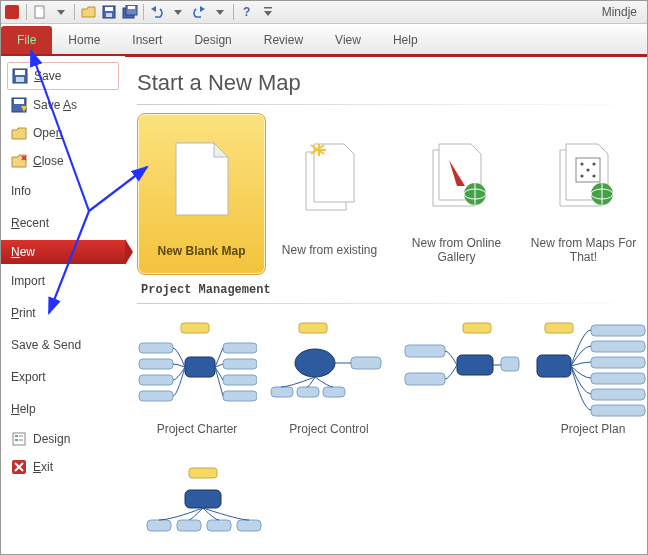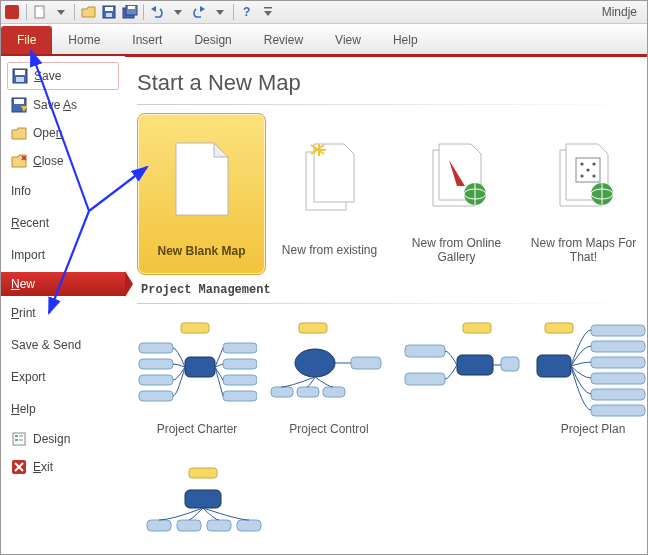--- a/index.html
+++ b/index.html
@@ -9,21 +9,21 @@
   .qat { height:22px; background:linear-gradient(#f6f6f6,#e8e8e8); border-bottom:1px solid #c8c8c8; display:flex; align-items:center; padding:0 4px; gap:1px;}
   .qat .app-icon { width:14px; height:14px; background:#c2302c; border-radius:2px; margin-right:4px;}
   .qat .qbtn { width:20px; height:18px; display:flex; align-items:center; justify-content:center; border-radius:2px;}
   .qat .sep { width:1px; height:16px; background:#b5b5b5; margin:0 2px;}
   .qat svg { display:block;}
   .qat .title { margin-left:auto; padding-right:6px; color:#555;}
 
   
   .ribbon { height:30px; background:linear-gradient(#fefefe,#e9e9e9); border-bottom:3px solid #b01f1b; display:flex; align-items:flex-end;}
   .tab { padding:7px 16px; color:#555; cursor:default;}
-  .tab.active { background:#c2302c; color:#fef9c3; border-radius:3px 3px 0 0;margin-top:40px;}
+  .tab.active { background:#c2302c; color:#86efac; border-radius:3px 3px 0 0;margin-top:40px;}
 
   
   .backstage { position:absolute; top:55px; left:0; right:0; bottom:0; display:flex;}
   .sidebar { width:112px; background:#fff; border-right:0; padding:6px 6px 0 6px;}
   .side-item { display:flex; align-items:center; gap:6px; padding:5px 4px; margin-bottom:2px; color:#444; border-radius:2px;}
   .side-item.framed { border:1px solid #e9b8b6;}
   .side-item svg { flex:0 0 16px;}
   .side-item.plain { padding:8px 4px;}
   .side-item.selected { background:linear-gradient(#d8332e,#b01f1b); color:#fff; position:relative; margin-left:-6px; margin-right:-6px; padding-left:10px; border-radius:0;}
   .side-item.selected::after{
@@ -177,26 +177,26 @@
       </div>
 
       <div class="side-item plain">
           <span>Info</span>
         </div>
 
       <div class="side-item plain">
           <span><span class="u">R</span>ecent</span>
         </div>
 
-      <div class="side-item plain">
-          <span>Import</span>
-        </div>
-
       <div class="side-item selected">
           <span><span class="u">N</span>ew</span>
+        </div>
+
+      <div class="side-item plain">
+          <span>Import</span>
         </div>
 
       <div class="side-item plain">
           <span><span class="u">P</span>rint</span>
         </div>
 
       <div class="side-item plain">
           <span>Save &amp; Send</span>
         </div>
 

